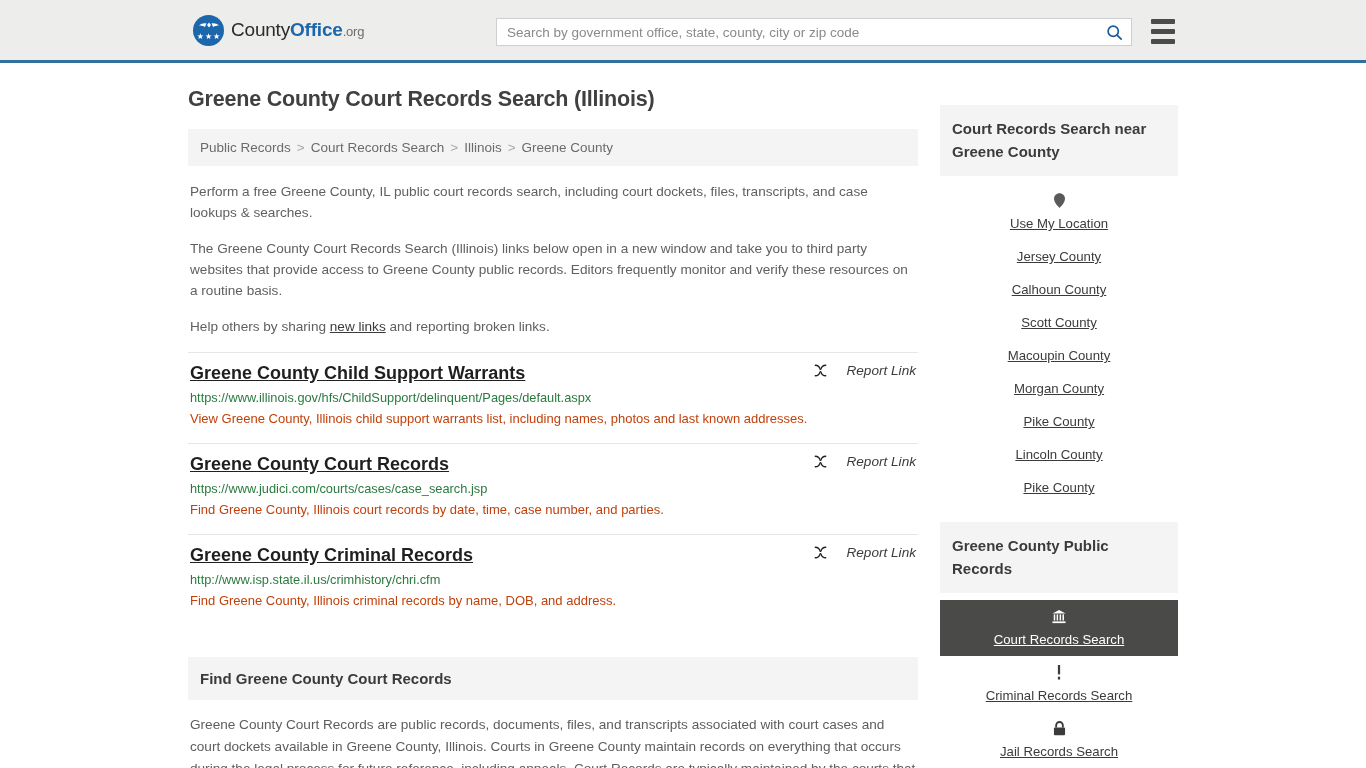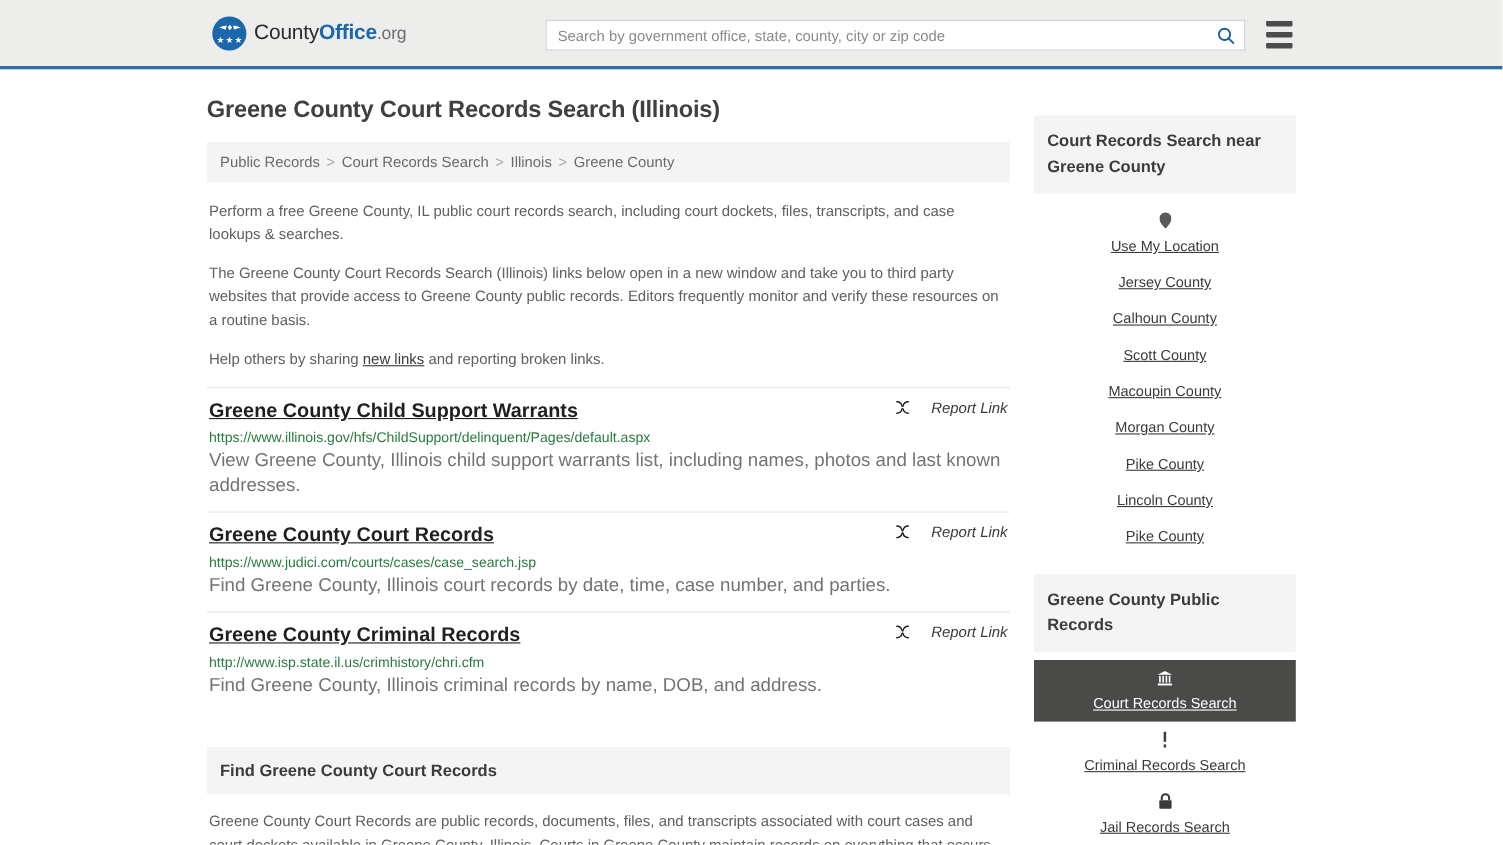--- a/index.html
+++ b/index.html
@@ -43,21 +43,21 @@
   .logo-emblem .stars {
     position: absolute;
     bottom: 5px; left: 50%;
     transform: translateX(-50%);
     display: flex; gap: 1px;
     color: #fff; font-size: 8px; line-height: 8px;
   }
   .logo-text { font-size: 19px; letter-spacing: -0.2px; white-space: nowrap; }
   .logo-text .t-county { color: #2b2b2b; font-weight: 400; }
   .logo-text .t-office { color: #1c66ac; font-weight: 700; }
-  .logo-text .t-org { color: #6e6e6e; font-size: 16px; }
+  .logo-text .t-org { color: #6e6e6e; font-size: 13px; }
 
   .search-box {
     position: absolute;
     left: 496px; top: 18px;
     width: 636px; height: 28px;
     background: #fff;
     border: 1px solid #cfcfcf;
     display: flex;
     align-items: center;
   }
@@ -156,23 +156,23 @@
     padding-left: 12px;
     font-style: italic;
   }
   .result-url {
     font-size: 12.8px;
     color: #2a7a3f;
     margin-top: 6px;
     word-break: break-all;
   }
   .result-desc {
-    font-size: 17px;
+    font-size: 13px;
     line-height: 22px;
-    color: #737373;
+    color: #c2410c;
     margin-top: 3px;
   }
 
   .section-box {
     background: #f4f4f4;
     padding: 13px 12px;
     margin-top: 32px;
   }
   .section-box h2 {
     font-size: 15px;

